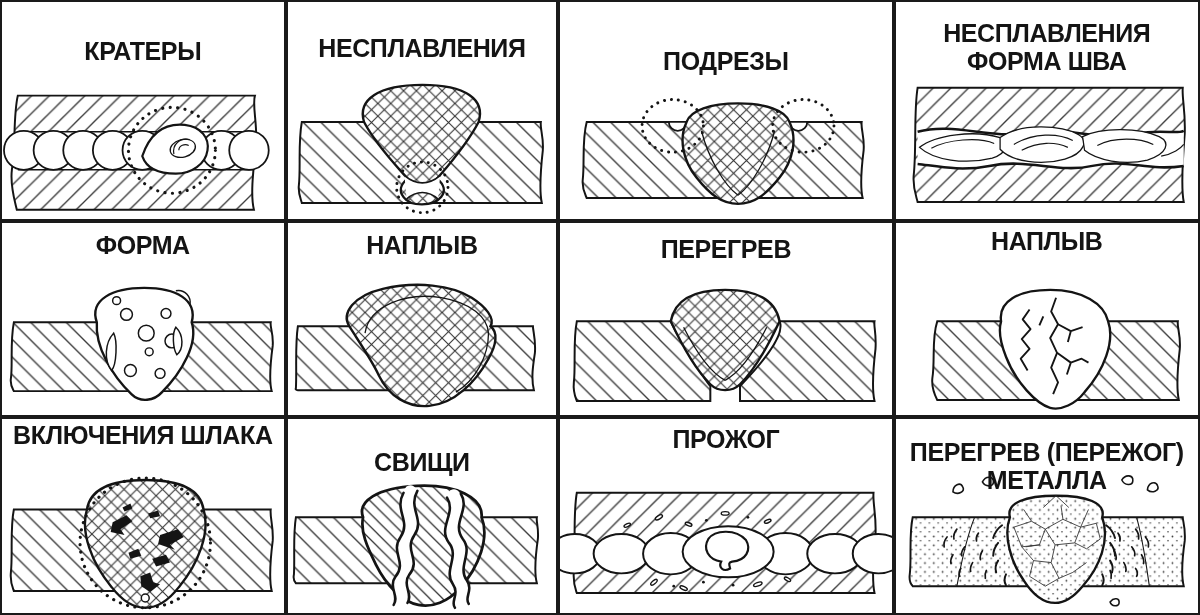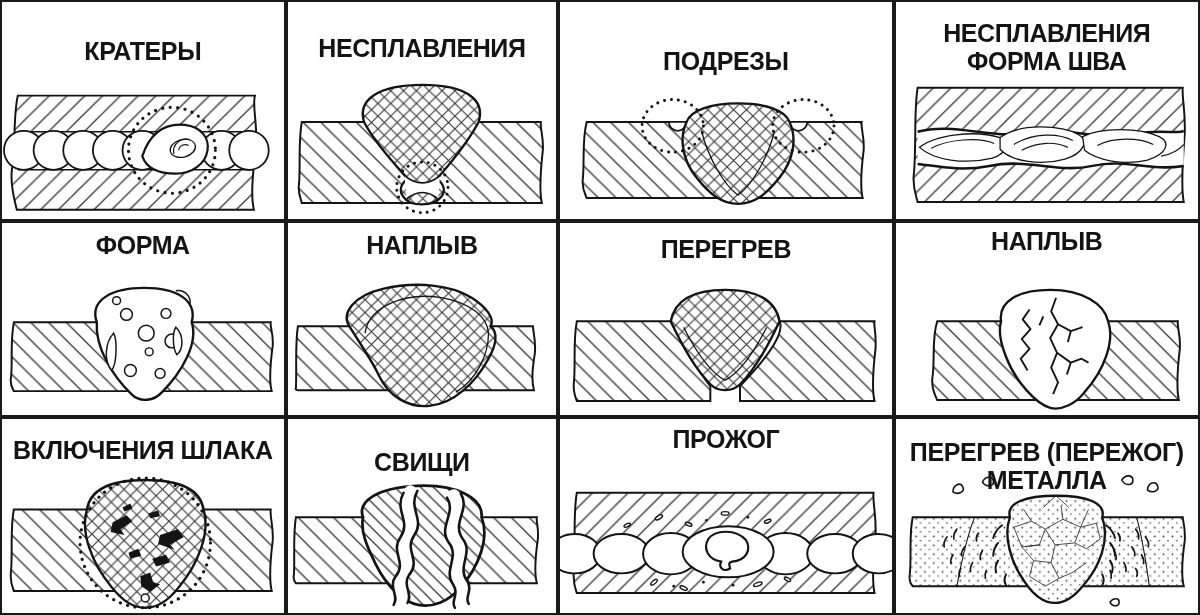--- a/index.html
+++ b/index.html
@@ -167,21 +167,21 @@
         <path d="M136,88 L129,98 L137,108 L128,118 L136,128 L127,138 L134,150"></path>
         <path d="M163,76 L158,90 L165,103 L157,117 L164,132 L158,147 L165,162 L160,174"></path>
         <path d="M165,103 L178,110 L175,121 M178,110 L190,106"></path>
         <path d="M164,132 L178,142 L174,154 M178,142 L189,138 L196,142"></path>
         <path d="M150,95 L146,104"></path>
       </g>
     </svg>
   </div>
 
   <div class="cell">
-    <div class="label" style="top:18px">ВКЛЮЧЕНИЯ ШЛАКА</div>
+    <div class="label" style="top:3px">ВКЛЮЧЕНИЯ ШЛАКА</div>
     <svg class="fig" viewBox="0 0 285 197" preserveAspectRatio="none">
       <path d="M12,92 C8,112 11,138 9,156 C8,166 11,172 12,175 L273,175 C270,162 272,140 274,124 C275,110 271,100 272,92 Z" fill="url(#hDn)" stroke="#141414" stroke-width="2"></path>
       <path d="M86,92 C89,72 108,62 145,62 C182,62 201,72 204,92 C211,115 199,147 179,171 C169,184 157,192 145,192 C133,192 121,184 111,171 C91,147 79,115 86,92 Z" fill="url(#xh)" stroke="#141414" stroke-width="2.4"></path>
       <g fill="#141414" stroke="none">
         <path d="M112,105 L126,98 L132,104 L120,112 L124,118 L110,115 Z"></path>
         <path d="M148,96 L158,93 L160,99 L150,101 Z"></path>
         <path d="M160,118 L178,112 L184,120 L170,128 L175,133 L158,127 Z"></path>
         <path d="M128,136 L138,132 L141,139 L130,142 Z"></path>
         <path d="M152,142 L166,138 L170,146 L156,150 Z"></path>
         <path d="M140,160 L150,156 L153,166 L160,168 L150,176 L141,170 Z"></path>

